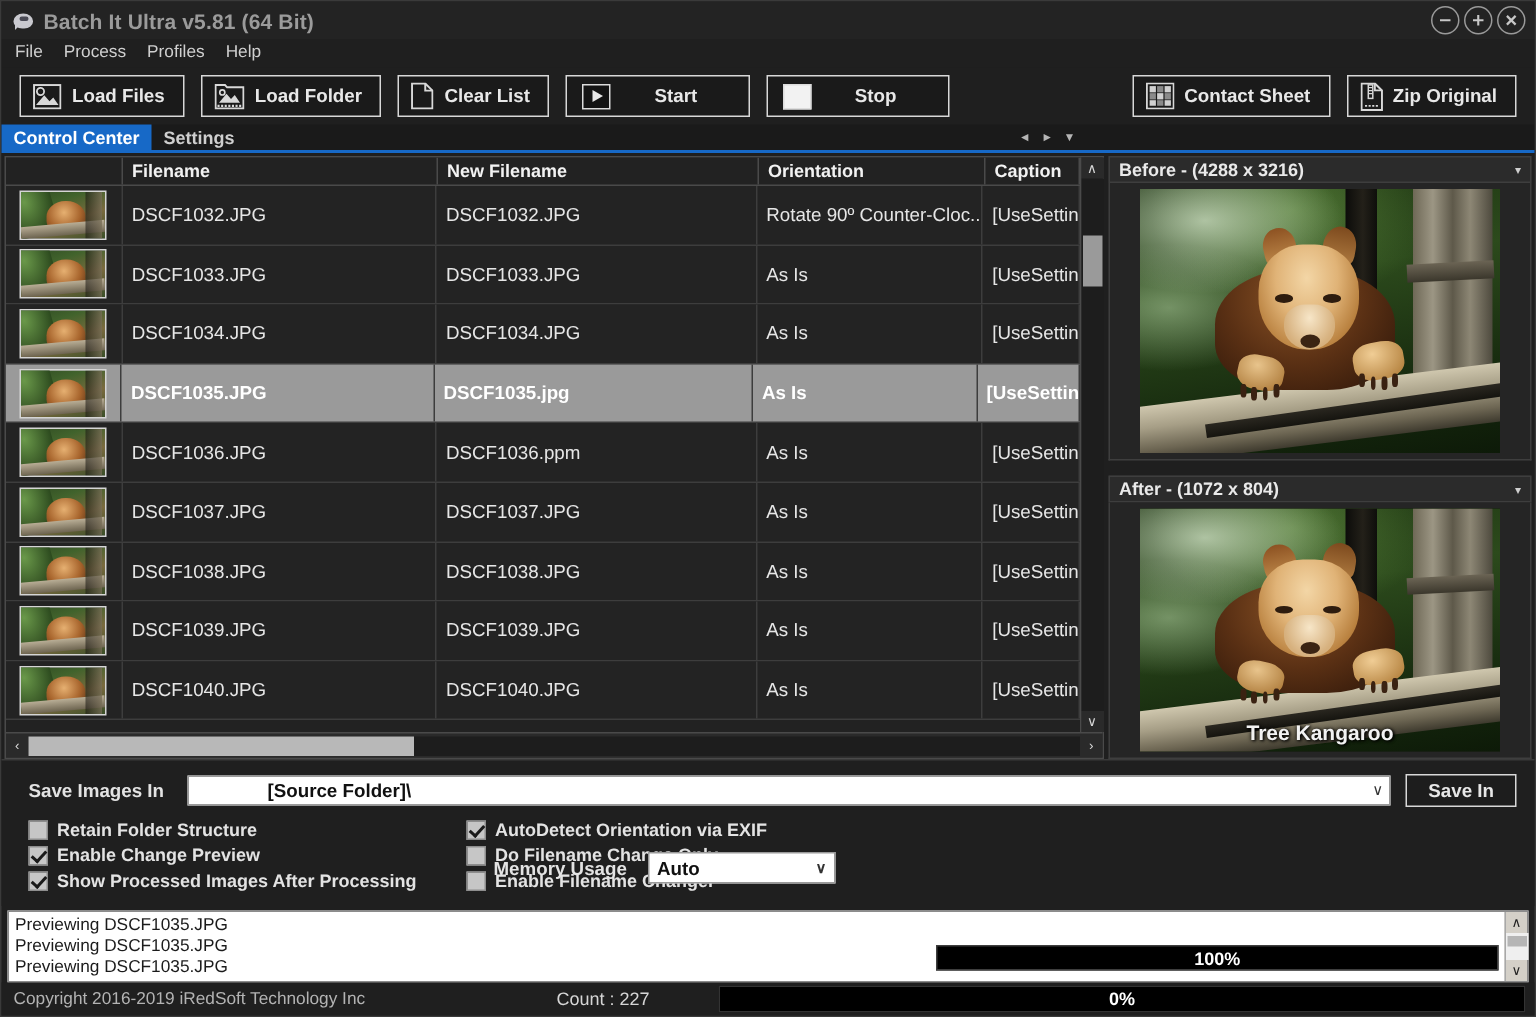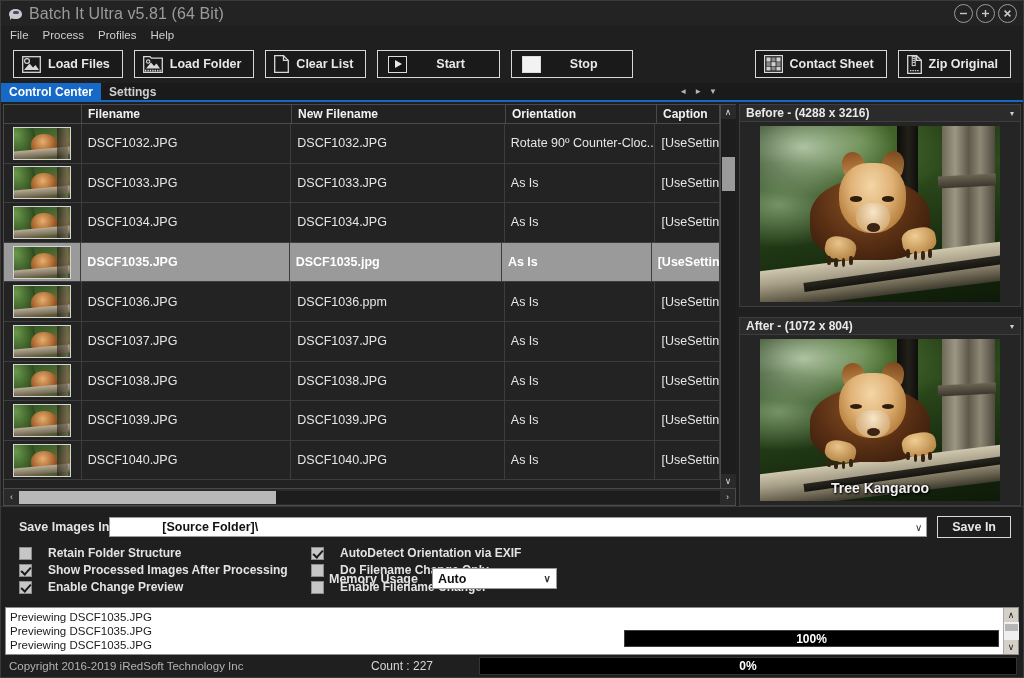--- a/index.html
+++ b/index.html
@@ -38,21 +38,21 @@
     position: absolute; left: 1px; top: 9px;
     width: 0; height: 0;
     border-left: 4px solid #c9c9cf;
     border-bottom: 4px solid transparent;
   }
   .title-icon .dot {
     position: absolute; left: 4px; top: 4px; width: 6px; height: 3px;
     background: #4a4a55; border-radius: 2px;
   }
   .title-text {
-    font-size: 16px; color: #9b9b9b; font-weight: normal;
+    font-size: 14px; color: #9b9b9b; font-weight: bold;
     letter-spacing: .1px;
   }
   .wincontrols {
     position: absolute; right: 6px; top: 3px;
     display: flex; gap: 3px; align-items: center;
   }
   .wbtn {
     width: 19px; height: 19px; border-radius: 50%;
     border: 1.4px solid #9a9a9a;
     display: flex; align-items: center; justify-content: center;
@@ -348,21 +348,21 @@
   
   .settings {
     flex: 0 0 98px; background: #1f1f1f;
     border-top: 1px solid #3a3a3a;
     padding: 9px 12px 0 18px;
     position: relative;
   }
   .saverow { display: flex; align-items: center; gap: 0; }
   .saverow .lbl {
     font-size: 12.5px; font-weight: bold; color: #e3e3e3;
-    margin-right: 0; white-space: nowrap;
+    margin-right: 16px; white-space: nowrap;
   }
   .pathbox {
     flex: 1 1 auto; height: 20px;
     background: #ffffff; border: 1px solid #9a9a9a;
     display: flex; align-items: center; padding: 0 4px;
     position: relative;
   }
   .pathbox .val {
     font-size: 12.5px; color: #101010; font-weight: bold;
     flex: 1 1 auto; white-space: nowrap; overflow: hidden; margin-left: 48px;
@@ -375,21 +375,21 @@
     display: flex; align-items: center; justify-content: center;
     padding: 0 14px; cursor: default; white-space: nowrap;
   }
   .optgrid {
     margin-top: 8px;
     display: grid;
     grid-template-columns: 292px auto;
     position: relative;
   }
   .optcol { display: flex; flex-direction: column; gap: 3px; }
-  .opt { display: flex; align-items: center; gap: 16px; cursor: default; }
+  .opt { display: flex; align-items: center; gap: 6px; cursor: default; }
   .cb {
     width: 13px; height: 13px; flex: 0 0 13px;
     background: #c6c6c6; border: 1px solid #8d8d8d;
     position: relative;
   }
   .cb.on::after {
     content: "";
     position: absolute; left: 3px; top: 0px;
     width: 4px; height: 8px;
     border: solid #1a1a1a; border-width: 0 2px 2px 0;
@@ -840,25 +840,25 @@
     </div>
 
     <div class="optgrid">
       <div class="optcol">
         <div class="opt">
           <span class="cb"></span>
           <span class="t">Retain Folder Structure</span>
         </div>
         <div class="opt">
           <span class="cb on"></span>
-          <span class="t">Show Processed Images After Processing</span>
+          <span class="t">Enable Change Preview</span>
         </div>
         <div class="opt">
           <span class="cb on"></span>
-          <span class="t">Enable Change Preview</span>
+          <span class="t">Show Processed Images After Processing</span>
         </div>
       </div>
 
       <div class="optcol">
         <div class="opt">
           <span class="cb on"></span>
           <span class="t">AutoDetect Orientation via EXIF</span>
         </div>
         <div class="opt">
           <span class="cb"></span>

